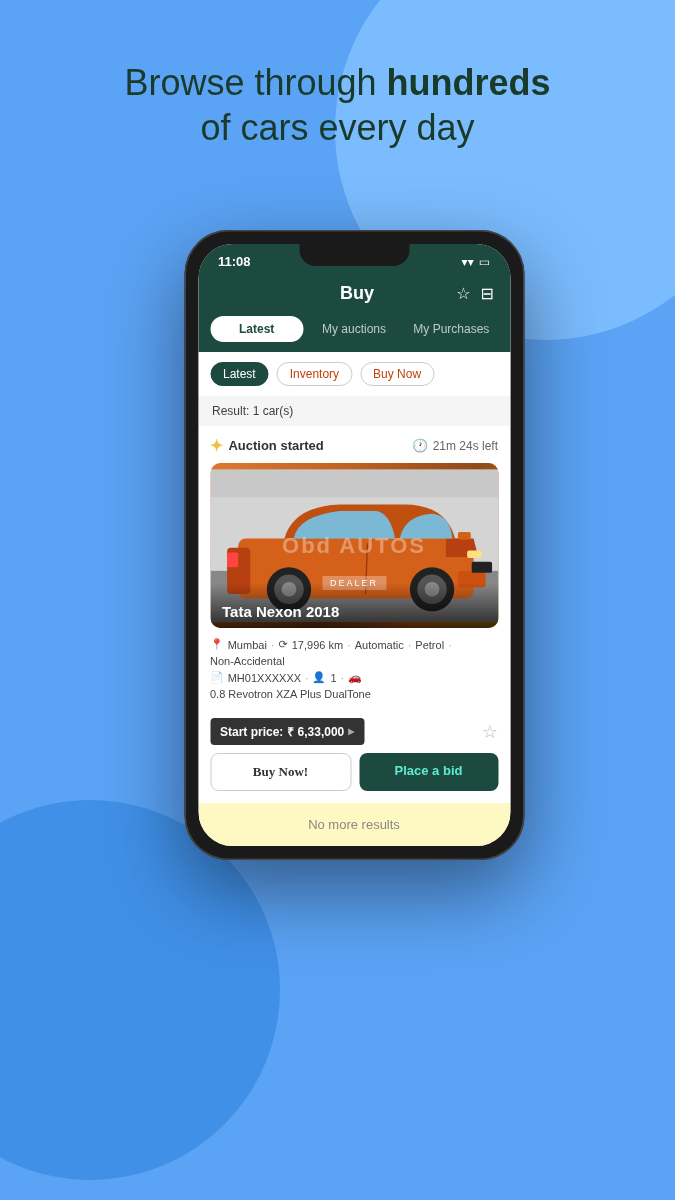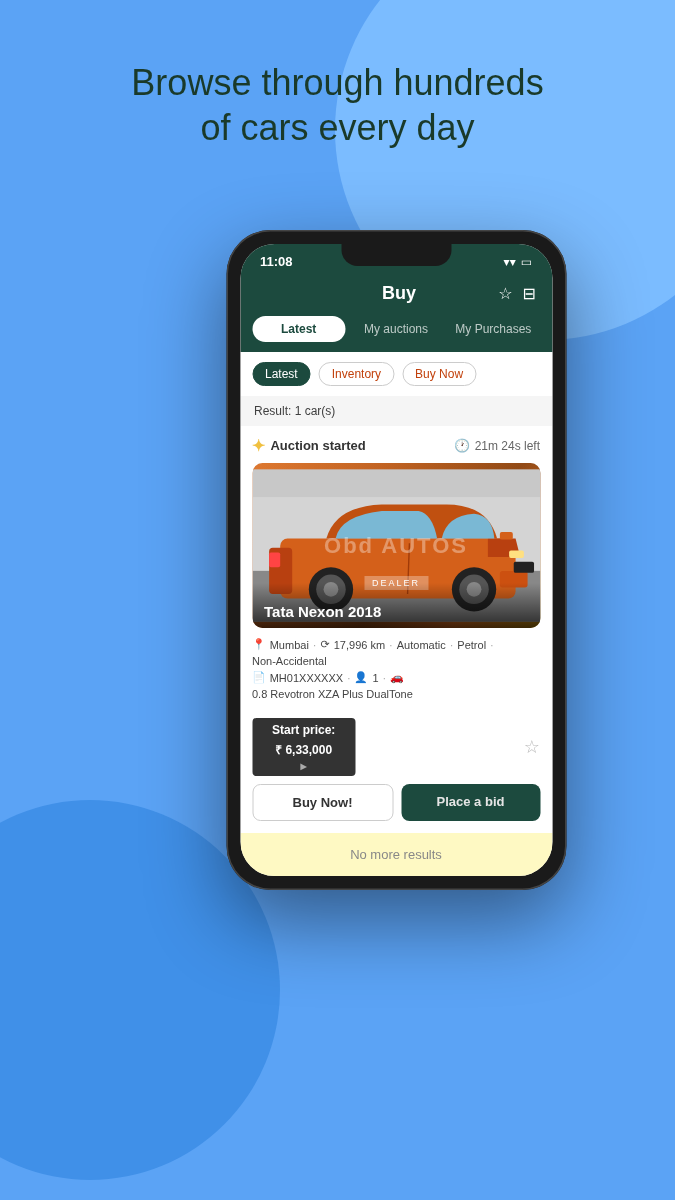--- a/index.html
+++ b/index.html
@@ -50,32 +50,31 @@
     }
 
     .headline-text {
       font-size: 36px;
       color: #1a3a2a;
       line-height: 1.25;
       font-weight: 400;
     }
 
     .headline-text strong {
-      font-weight: 400;
+      font-weight: 700;
       margin-top: 29px;
     }
 
     
     .phone-wrapper {
       position: absolute;
       top: 230px;
       left: 50%;
       transform: translateX(-50%);
       width: 307px;
-      margin-left: 42px;
     }
 
     .phone {
       position: relative;
       width: 340px;
       background: #1a1a1a;
       border-radius: 44px;
       padding: 14px;
       box-shadow: 0 30px 80px rgba(0,0,0,0.45), inset 0 0 0 1.5px #444;
     }
@@ -335,27 +334,26 @@
       display: flex;
       justify-content: space-between;
       align-items: center;
       margin: 8px 0;
     }
 
     .price-badge {
       background: #333;
       color: white;
       font-size: 12px;
-      padding: 5px 20px;
+      padding: 5px 10px;
       border-radius: 4px;
       font-weight: 600;
       display: flex;
       align-items: center;
       gap: 4px;
-      flex-direction: column;
     }
 
     .price-badge::after {
       content: '▶';
       font-size: 8px;
       color: #aaa;
     }
 
     .fav-icon {
       font-size: 18px;
@@ -372,31 +370,32 @@
       flex: 1;
       background: white;
       border: 1.5px solid #ccc;
       border-radius: 8px;
       padding: 10px;
       font-size: 13px;
       font-weight: 600;
       color: #333;
       text-align: center;
       cursor: pointer;
+      font-family: Liberation Serif, serif;
     }
 
     .btn-place-bid {
       flex: 1;
       background: #1c4a3e;
       border: none;
       border-radius: 8px;
       padding: 10px;
       font-size: 13px;
       font-weight: 600;
-      color: #e5e5e5;
+      color: #5eead4;
       text-align: center;
       cursor: pointer;
     }
 
     
     .no-more {
       background: #fef9c3;
       text-align: center;
       padding: 14px;
       font-size: 13px;

